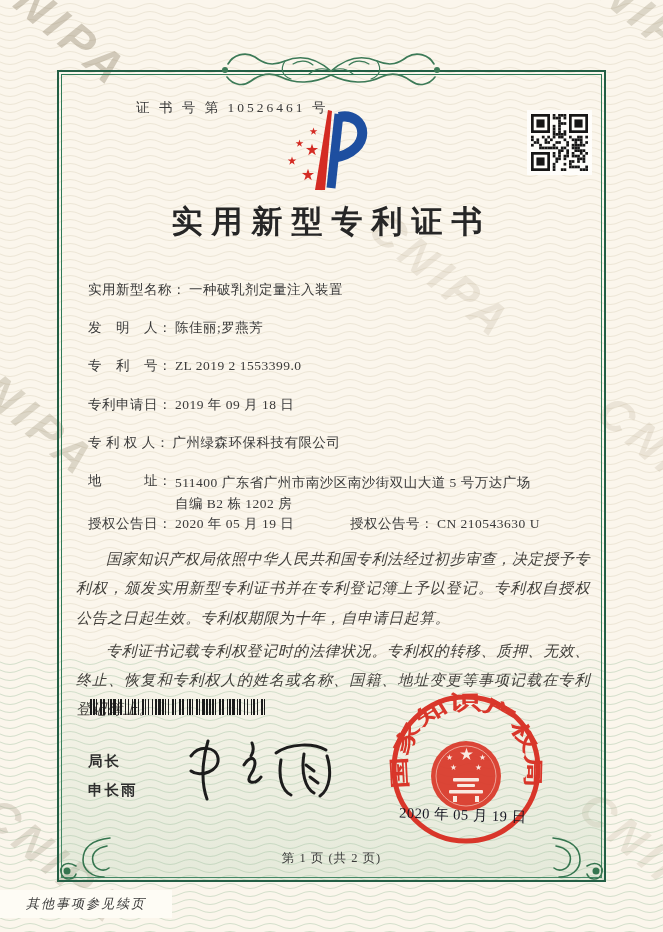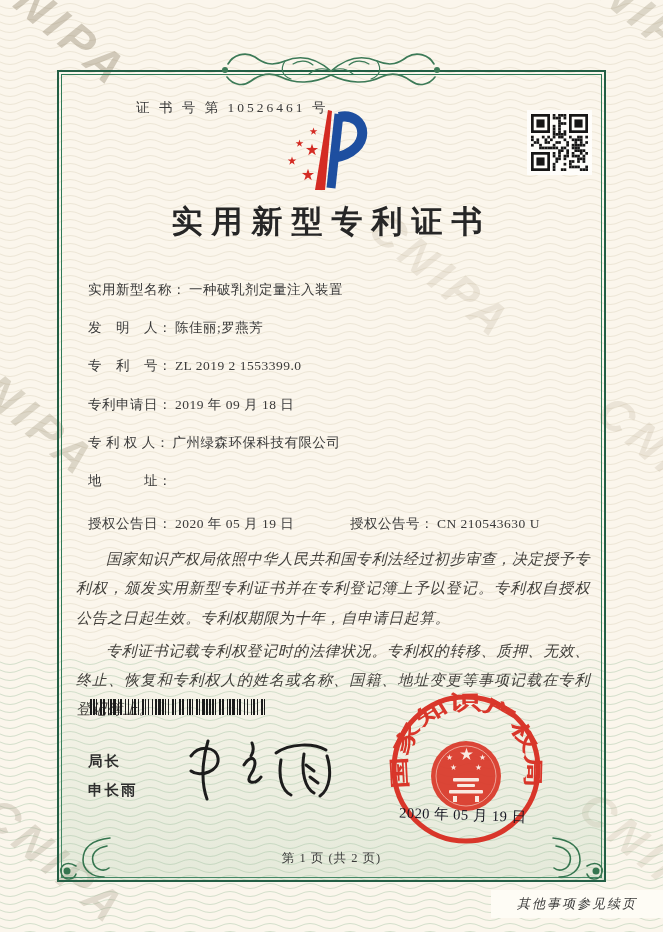--- a/index.html
+++ b/index.html
@@ -71,21 +71,21 @@
   .signature { position:absolute; left:178px; top:731px; }
 
   .seal { position:absolute; left:387px; top:690px; }
   .seal-date {
     position:absolute; left:399px; top:806px; width:150px; font-size:14.5px;
     color:#181824; letter-spacing:0.5px; transform:rotate(2deg); white-space:nowrap;
   }
 
   .page-info { position:absolute; left:0; top:850px; width:663px; text-align:center; font-size:12.5px; color:#3a3a3a; letter-spacing:1px; }
   .footer-note-box {
-    position:absolute; left:0; top:890px; width:663px; text-align:right;
+    position:absolute; left:0; top:890px; width:663px; text-align:left;
   }
   .footer-note-box span {
     display:inline-block; background:#fefcf5; padding:5px 26px;
     font-size:13px; color:#3c3c3c; letter-spacing:2px; font-style:italic;
   }
 </style>
 </head>
 <body>
 
 <div class="page">
@@ -427,20 +427,21 @@
   <div class="row" style="top:396px">
     <span class="lbl">专利申请日</span><span>：</span>
     <span class="val">2019 年 09 月 18 日</span>
   </div>
   <div class="row" style="top:434px">
     <span class="lbl">专 利 权 人</span><span>：</span>
     <span class="val">广州绿森环保科技有限公司</span>
   </div>
   <div class="row" style="top:472px">
     <span class="lbl">地　　　址</span><span>：</span>
+    <span class="val addr-val"><span class="addr-line">511400 广东省广州市南沙区南沙街双山大道 5 号万达广场</span><span class="addr-line">自编 B2 栋 1202 房</span></span>
   </div>
   <div class="row" style="top:515px">
     <span class="lbl">授权公告日</span><span>：</span>
     <span class="val">2020 年 05 月 19 日</span>
     <span class="grant2">
       <span class="lbl">授权公告号</span><span>：</span>
       <span class="val">CN 210543630 U</span>
     </span>
   </div>
 

